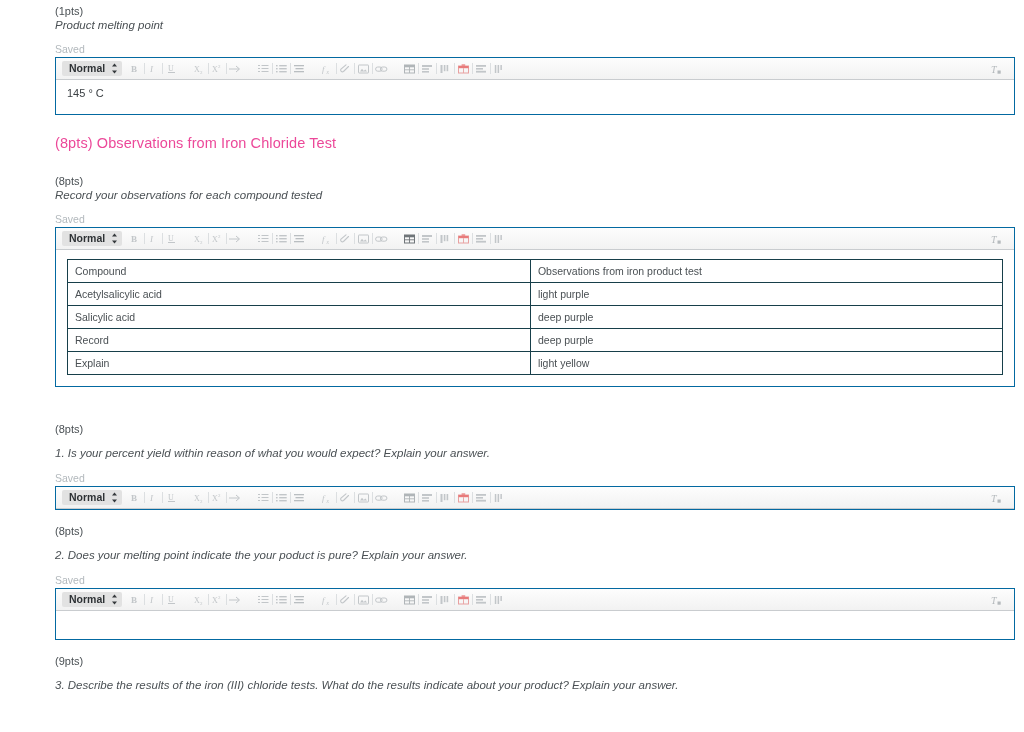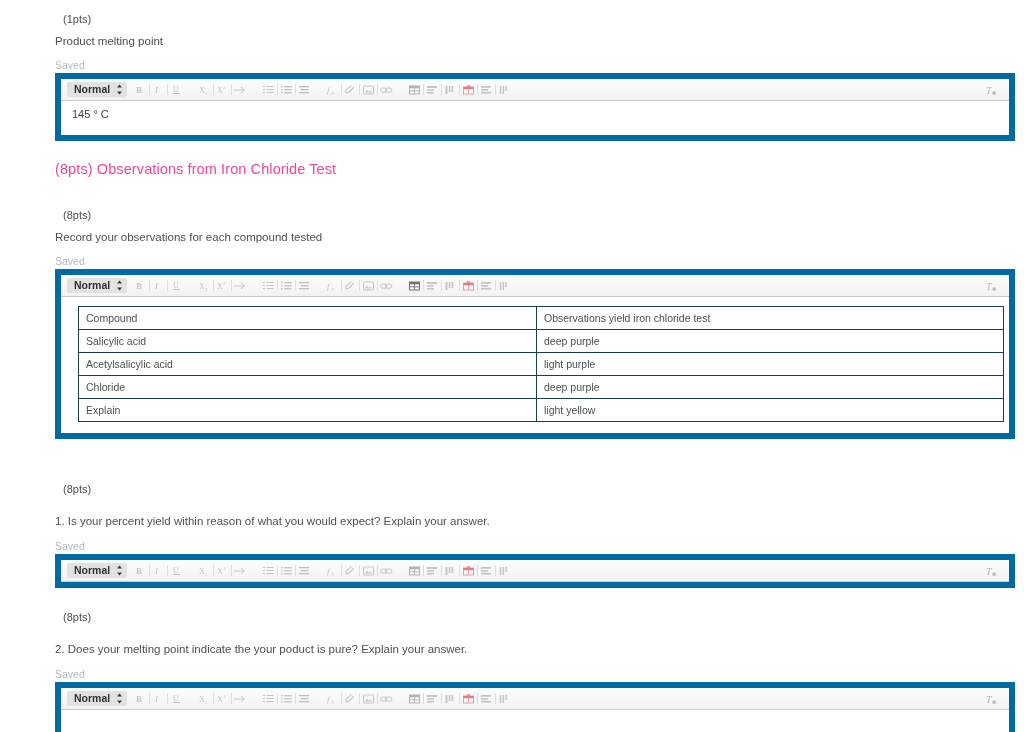--- a/index.html
+++ b/index.html
@@ -29,47 +29,48 @@
     left: 55px;
     top: 0;
     width: 960px;
   }
 
   
   .pts {
     font-size: 11px;
     color: #4a5054;
     line-height: 13px;
-    margin: 8px;
+    margin: 0;
   }
   .prompt {
     font-size: 11.5px;
     color: #4a5054;
     line-height: 14px;
     margin: 0;
+    font-style: italic;
   }
   .section-title {
     font-size: 14.5px;
     color: #ec4899;
     font-weight: 400;
     margin: 0;
     letter-spacing: 0.1px;
   }
 
   .saved {
     font-size: 10.5px;
     color: #b3b9bd;
     text-align: left;
     width: 960px;
     line-height: 12px;
   }
 
   
   .editor {
-    border: 6px solid #0369a1;
+    border: 1px solid #0369a1;
     background: #ec4899;
     box-sizing: border-box;
     width: 960px;
   }
   .toolbar {
     height: 22px;
     background: linear-gradient(to bottom, #fdfdfd 0%, #f2f2f2 100%);
     border-bottom: 1px solid #c9cccf;
     display: flex;
     align-items: center;
@@ -140,21 +141,20 @@
   .editor-body.empty { min-height: 16px; }
 
   
   .editor-body.table-body {
     padding: 9px 11px 11px 11px;
   }
   table.doc-table {
     border-collapse: collapse;
     width: 100%;
     table-layout: fixed;
-    margin-left: 6px;
   }
   table.doc-table td {
     border: 1px solid #173f4a;
     font-size: 10.5px;
     color: #4a5054;
     padding: 4px 7px;
     height: 14px;
     vertical-align: middle;
   }
   table.doc-table td.c1 { width: 49.5%; }
@@ -575,32 +575,32 @@
               </svg>
             </span>
         </span>
       </div>
 
       <div class="editor-body table-body">
         <table class="doc-table">
           <tbody>
             <tr>
               <td class="c1">Compound</td>
-              <td class="c2">Observations yield iron chloride test</td>
+              <td class="c2">Observations from iron product test</td>
+            </tr>
+            <tr>
+              <td class="c1">Acetylsalicylic acid</td>
+              <td class="c2">light purple</td>
             </tr>
             <tr>
               <td class="c1">Salicylic acid</td>
               <td class="c2">deep purple</td>
             </tr>
             <tr>
-              <td class="c1">Acetylsalicylic acid</td>
-              <td class="c2">light purple</td>
-            </tr>
-            <tr>
-              <td class="c1">Chloride</td>
+              <td class="c1">Record</td>
               <td class="c2">deep purple</td>
             </tr>
             <tr>
               <td class="c1">Explain</td>
               <td class="c2">light yellow</td>
             </tr>
           </tbody>
         </table>
       </div>
     </div>

